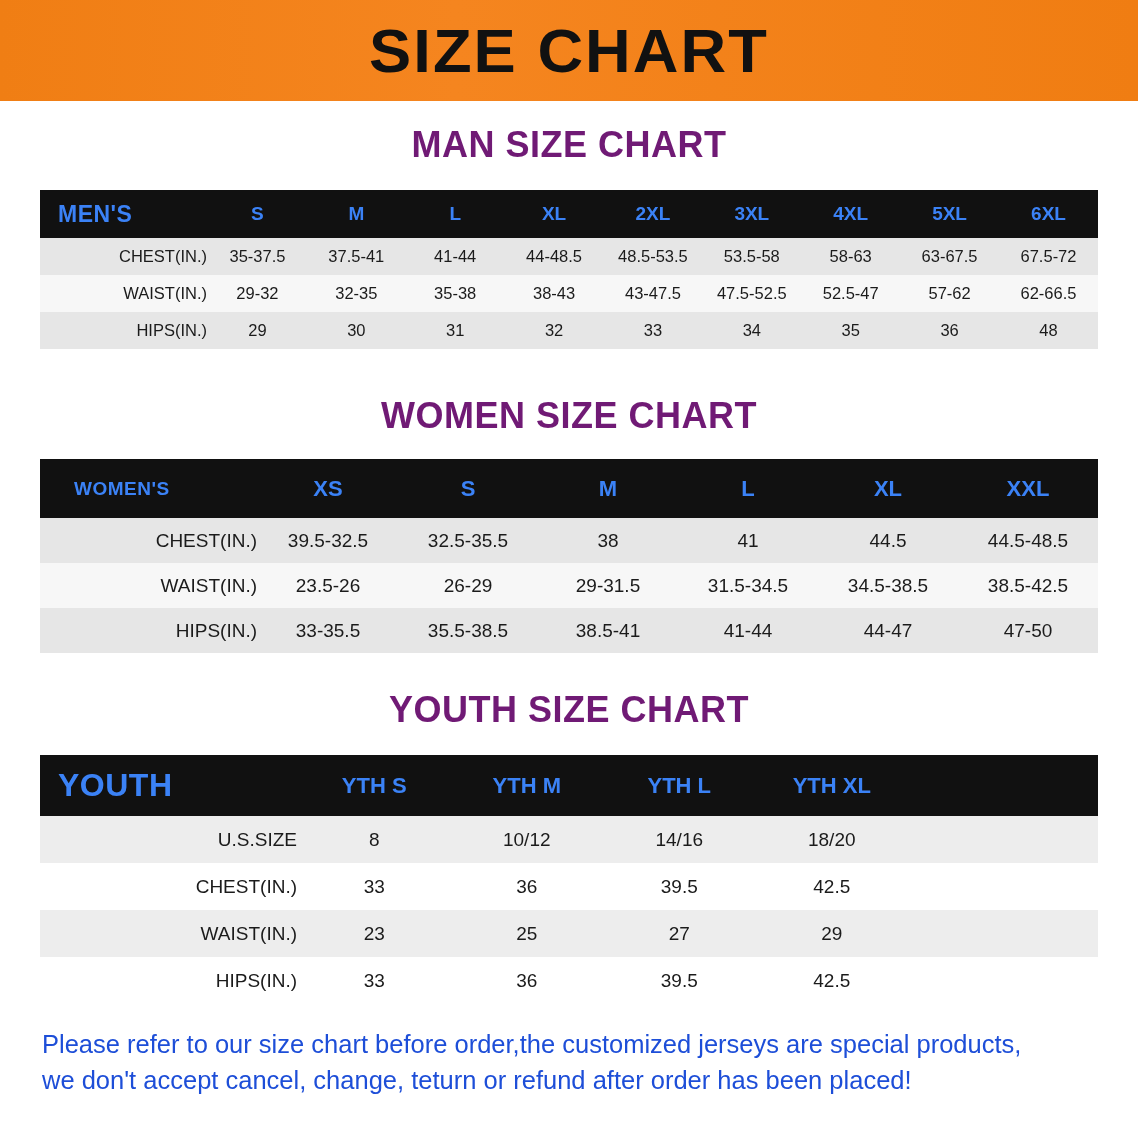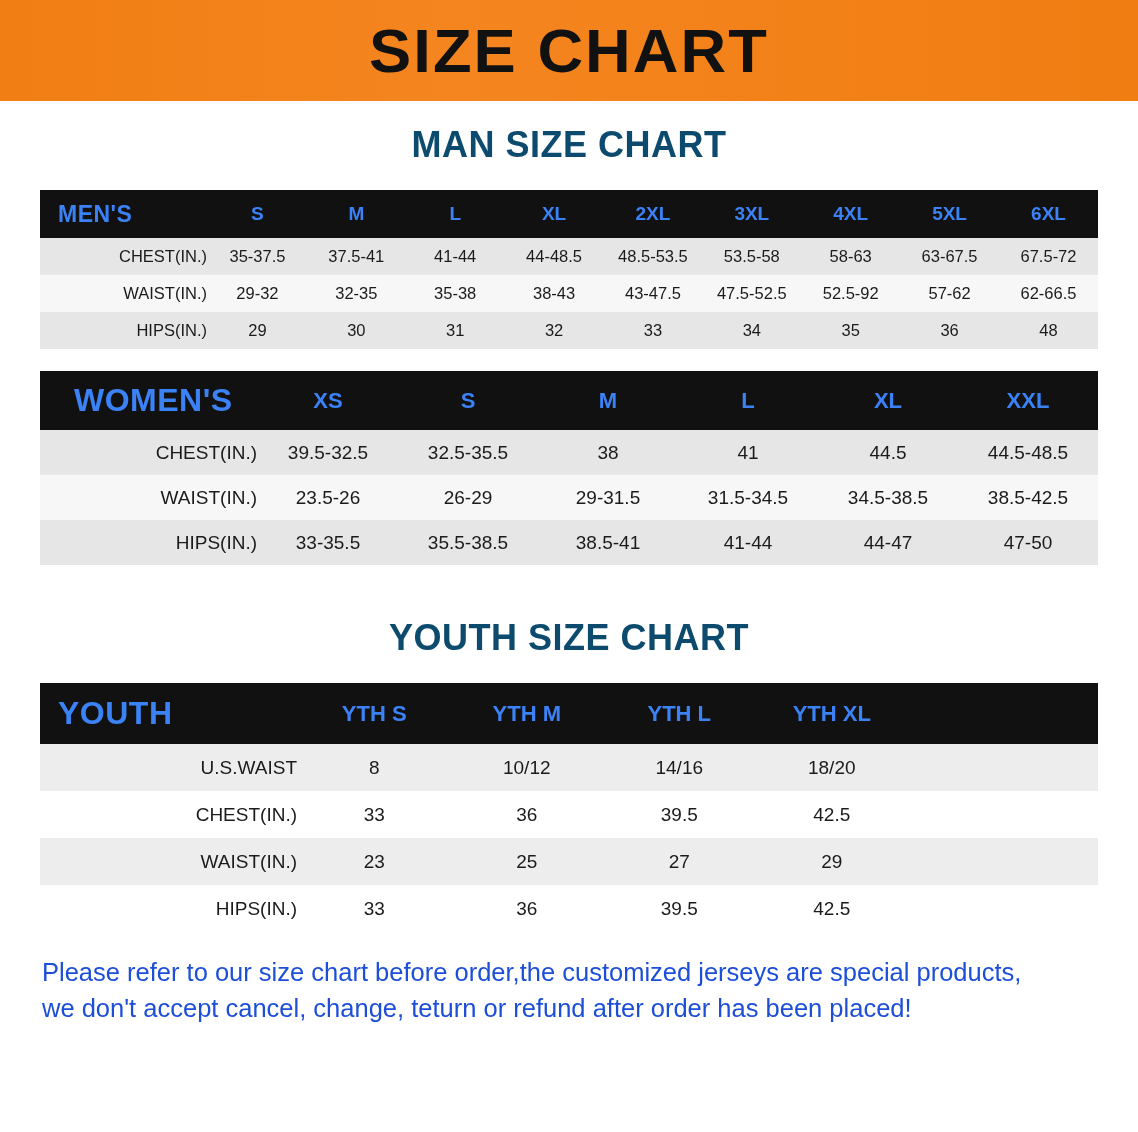--- a/index.html
+++ b/index.html
@@ -36,26 +36,26 @@
     color: #111111;
     line-height: 1;
     transform: scaleX(1.02);
   }
 
   
   .section-title {
     text-align: center;
     font-weight: bold;
     font-size: 36px;
-    color: #0c4a6e;
+    color: #701a75;
     letter-spacing: 0.5px;
   }
   .mst { margin-top: 23px; }
   .wst { margin-top: 46px; }
-  .yst { margin-top: 52px; }
+  .yst { margin-top: 36px; }
 
   
   .tbl-wrap {
     padding: 0 40px;
     box-sizing: border-box;
     width: 1138px;
   }
   table {
     width: 1058px;
     border-collapse: collapse;
@@ -88,21 +88,21 @@
   tbody tr.even td { background: #f7f7f7; }
 
   
   #men-table thead th { height: 46px; }
   #men-table tbody td { height: 35px; }
   #men-table thead th.lead { font-size: 23px; }
   #men-table tbody td { font-size: 16.5px; }
 
   
   #women-table thead th { height: 57px; font-size: 22px; }
-  #women-table thead th.lead { font-size: 32px; padding-left: 34px; }
+  #women-table thead th.lead { font-size: 19px; padding-left: 34px; }
   #women-table tbody td { height: 43px; font-size: 19px; }
 
   
   #youth-table thead th { height: 59px; font-size: 22px; }
   #youth-table thead th.lead { font-size: 32px; }
   #youth-table tbody td { height: 45px; font-size: 19px; }
   #youth-table tbody tr.odd td { background: #ededed; }
   #youth-table tbody tr.even td { background: #ffffff; }
 
   .tbl-men { margin-top: 24px; }
@@ -165,40 +165,41 @@
           <td>67.5-72</td>
         </tr>
         <tr class="even">
           <td class="lead">WAIST(IN.)</td>
           <td>29-32</td>
           <td>32-35</td>
           <td>35-38</td>
           <td>38-43</td>
           <td>43-47.5</td>
           <td>47.5-52.5</td>
-          <td>52.5-92</td>
+          <td>52.5-47</td>
           <td>57-62</td>
           <td>62-66.5</td>
         </tr>
         <tr class="odd">
           <td class="lead">HIPS(IN.)</td>
           <td>29</td>
           <td>30</td>
           <td>31</td>
           <td>32</td>
           <td>33</td>
           <td>34</td>
           <td>35</td>
           <td>36</td>
           <td>48</td>
         </tr>
       </tbody>
     </table>
   </div>
 
+  <div class="section-title wst">WOMEN SIZE CHART</div>
   <div class="tbl-wrap tbl-women">
     <table id="women-table">
       <colgroup>
         <col style="width:218px">
         <col span="6">
       </colgroup>
       <thead>
         <tr>
           <th class="lead">WOMEN'S</th>
           <th>XS</th>
@@ -254,21 +255,21 @@
           <th class="lead">YOUTH</th>
           <th>YTH S</th>
           <th>YTH M</th>
           <th>YTH L</th>
           <th>YTH XL</th>
           <th></th>
         </tr>
       </thead>
       <tbody>
         <tr class="odd">
-          <td class="lead">U.S.WAIST</td>
+          <td class="lead">U.S.SIZE</td>
           <td>8</td>
           <td>10/12</td>
           <td>14/16</td>
           <td>18/20</td>
           <td></td>
         </tr>
         <tr class="even">
           <td class="lead">CHEST(IN.)</td>
           <td>33</td>
           <td>36</td>

